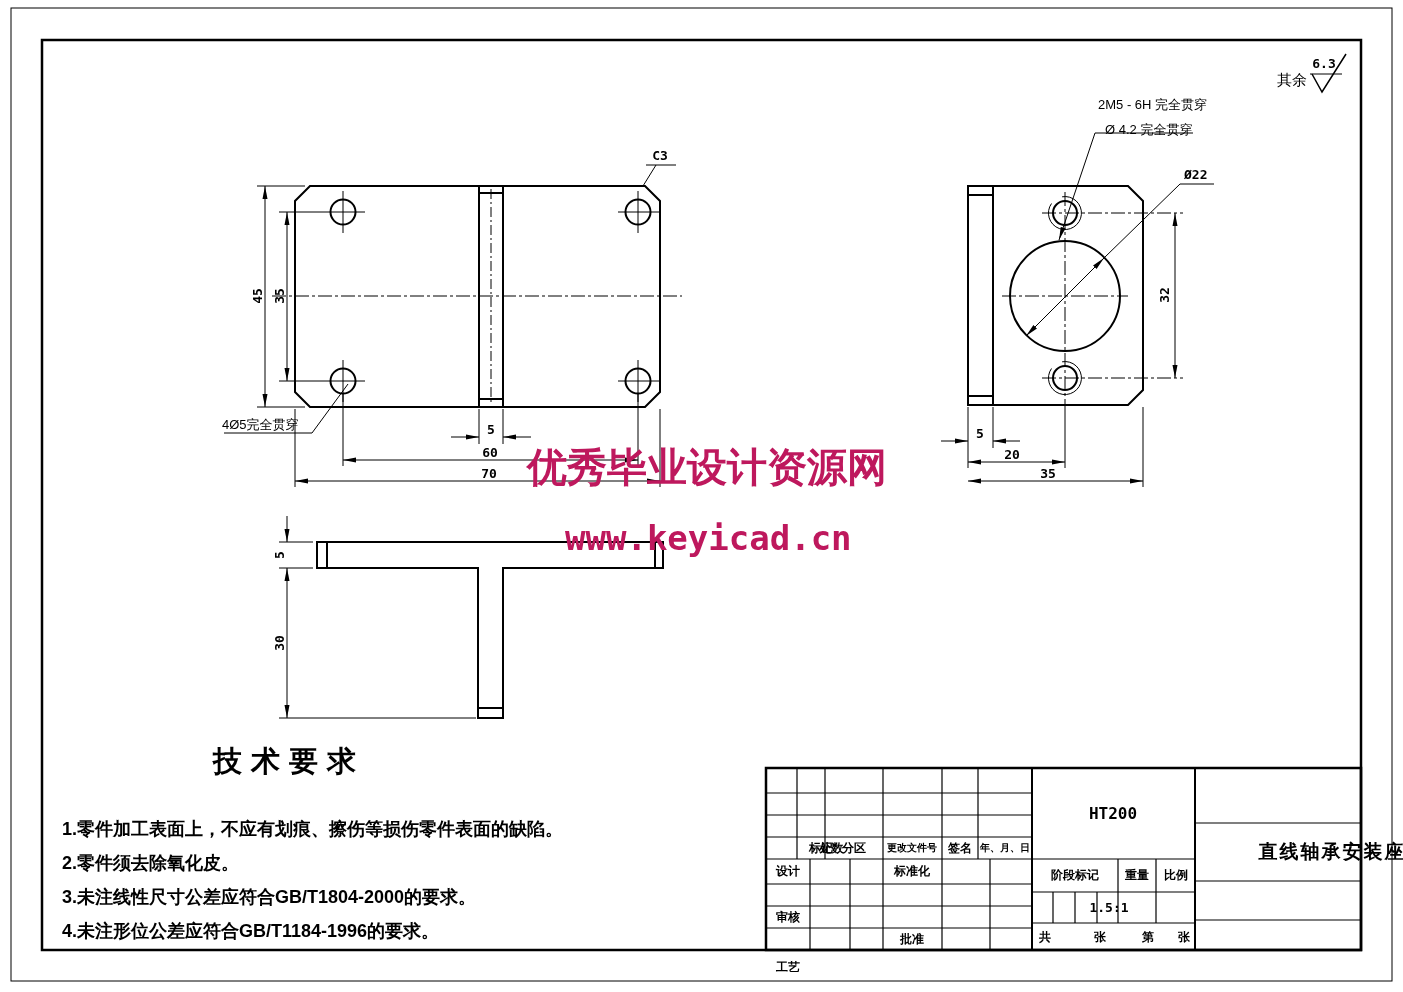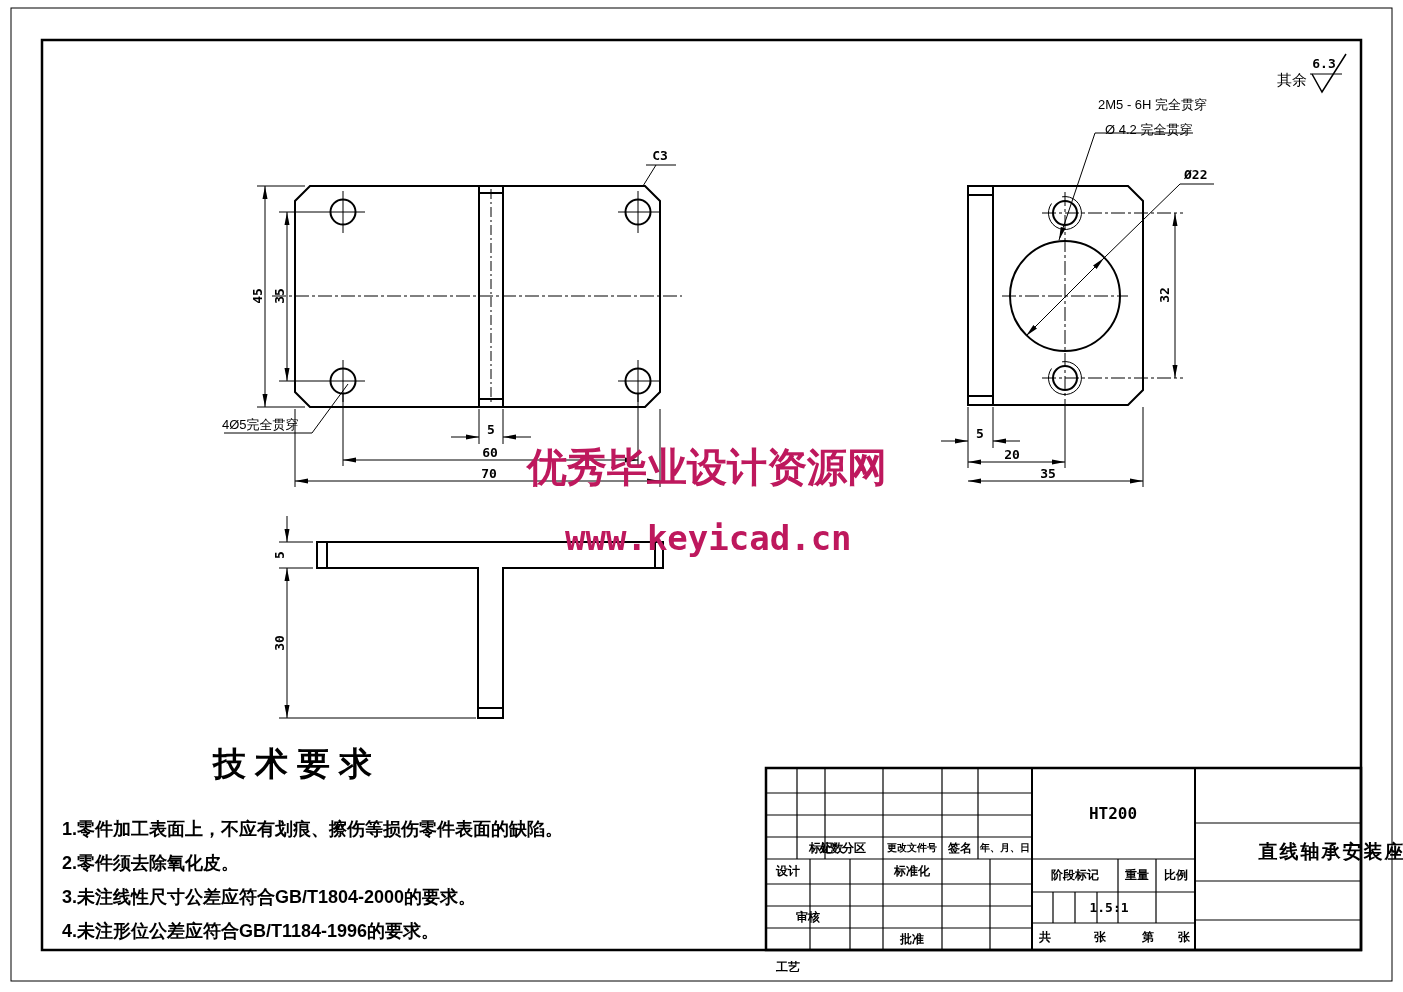--- a/index.html
+++ b/index.html
@@ -5,21 +5,21 @@
   html,body{margin:0;padding:0;background:#fff;}
   #sheet{position:relative;width:1403px;height:992px;background:#ffffff;overflow:hidden;
          font-family:"Liberation Sans",sans-serif;color:#000;}
   #sheet svg{position:absolute;left:0;top:0;}
   .txt{position:absolute;white-space:nowrap;color:#000;}
   .dim{font-family:"DejaVu Sans Mono",monospace;font-size:13px;font-weight:bold;}
   .ctr{transform:translate(-50%,-50%);}
   .rot{transform:translate(-50%,-50%) rotate(-90deg);}
   .ann{font-family:"Liberation Sans",sans-serif;font-size:13px;font-weight:normal;}
   .tb-label{font-family:"Liberation Sans",sans-serif;font-size:12px;font-weight:bold;}
-  .tech-title{font-size:33px;font-weight:bold;letter-spacing:9px;}
+  .tech-title{font-size:29px;font-weight:bold;letter-spacing:9px;}
   .tech-item{font-size:18px;font-weight:bold;}
   .wm{color:#be185d;font-weight:bold;}
   .wm1{font-size:40px;font-family:"Liberation Serif",serif;letter-spacing:0px;}
   .wm2{font-size:34px;font-family:"DejaVu Sans Mono",monospace;letter-spacing:0px;}
 </style>
 </head>
 <body>
 
 <div id="sheet">
 
@@ -229,21 +229,21 @@
 
   <span class="txt tb-label ctr" style="left:781px;top:848px;margin-left:40px;">标记</span>
   <span class="txt tb-label ctr" style="left:822px;top:848px;padding-left:19px;">处数</span>
   <span class="txt tb-label ctr" style="left:854px;top:848px;">分区</span>
   <span class="txt tb-label ctr" style="left:912px;top:848px;font-size:10px;">更改文件号</span>
   <span class="txt tb-label ctr" style="left:960px;top:848px;">签名</span>
   <span class="txt tb-label ctr" style="left:1005px;top:848px;font-size:10px;">年、月、日</span>
 
   <span class="txt tb-label ctr" style="left:788px;top:871px;">设计</span>
   <span class="txt tb-label ctr" style="left:912px;top:871px;">标准化</span>
-  <span class="txt tb-label ctr" style="left:788px;top:917px;margin-left:20px;">审核</span>
+  <span class="txt tb-label ctr" style="left:788px;top:917px;">审核</span>
   <span class="txt tb-label ctr" style="left:788px;top:967px;">工艺</span>
   <span class="txt tb-label ctr" style="left:912px;top:939px;">批准</span>
 
   <span class="txt dim ctr" style="left:1113px;top:813px;font-size:16px;">HT200</span>
   <span class="txt tb-label ctr" style="left:1075px;top:875px;">阶段标记</span>
   <span class="txt tb-label ctr" style="left:1137px;top:875px;">重量</span>
   <span class="txt tb-label ctr" style="left:1176px;top:875px;">比例</span>
   <span class="txt dim ctr" style="left:1109px;top:907px;">1.5:1</span>
 
   <span class="txt tb-label ctr" style="left:1045px;top:937px;">共</span>

